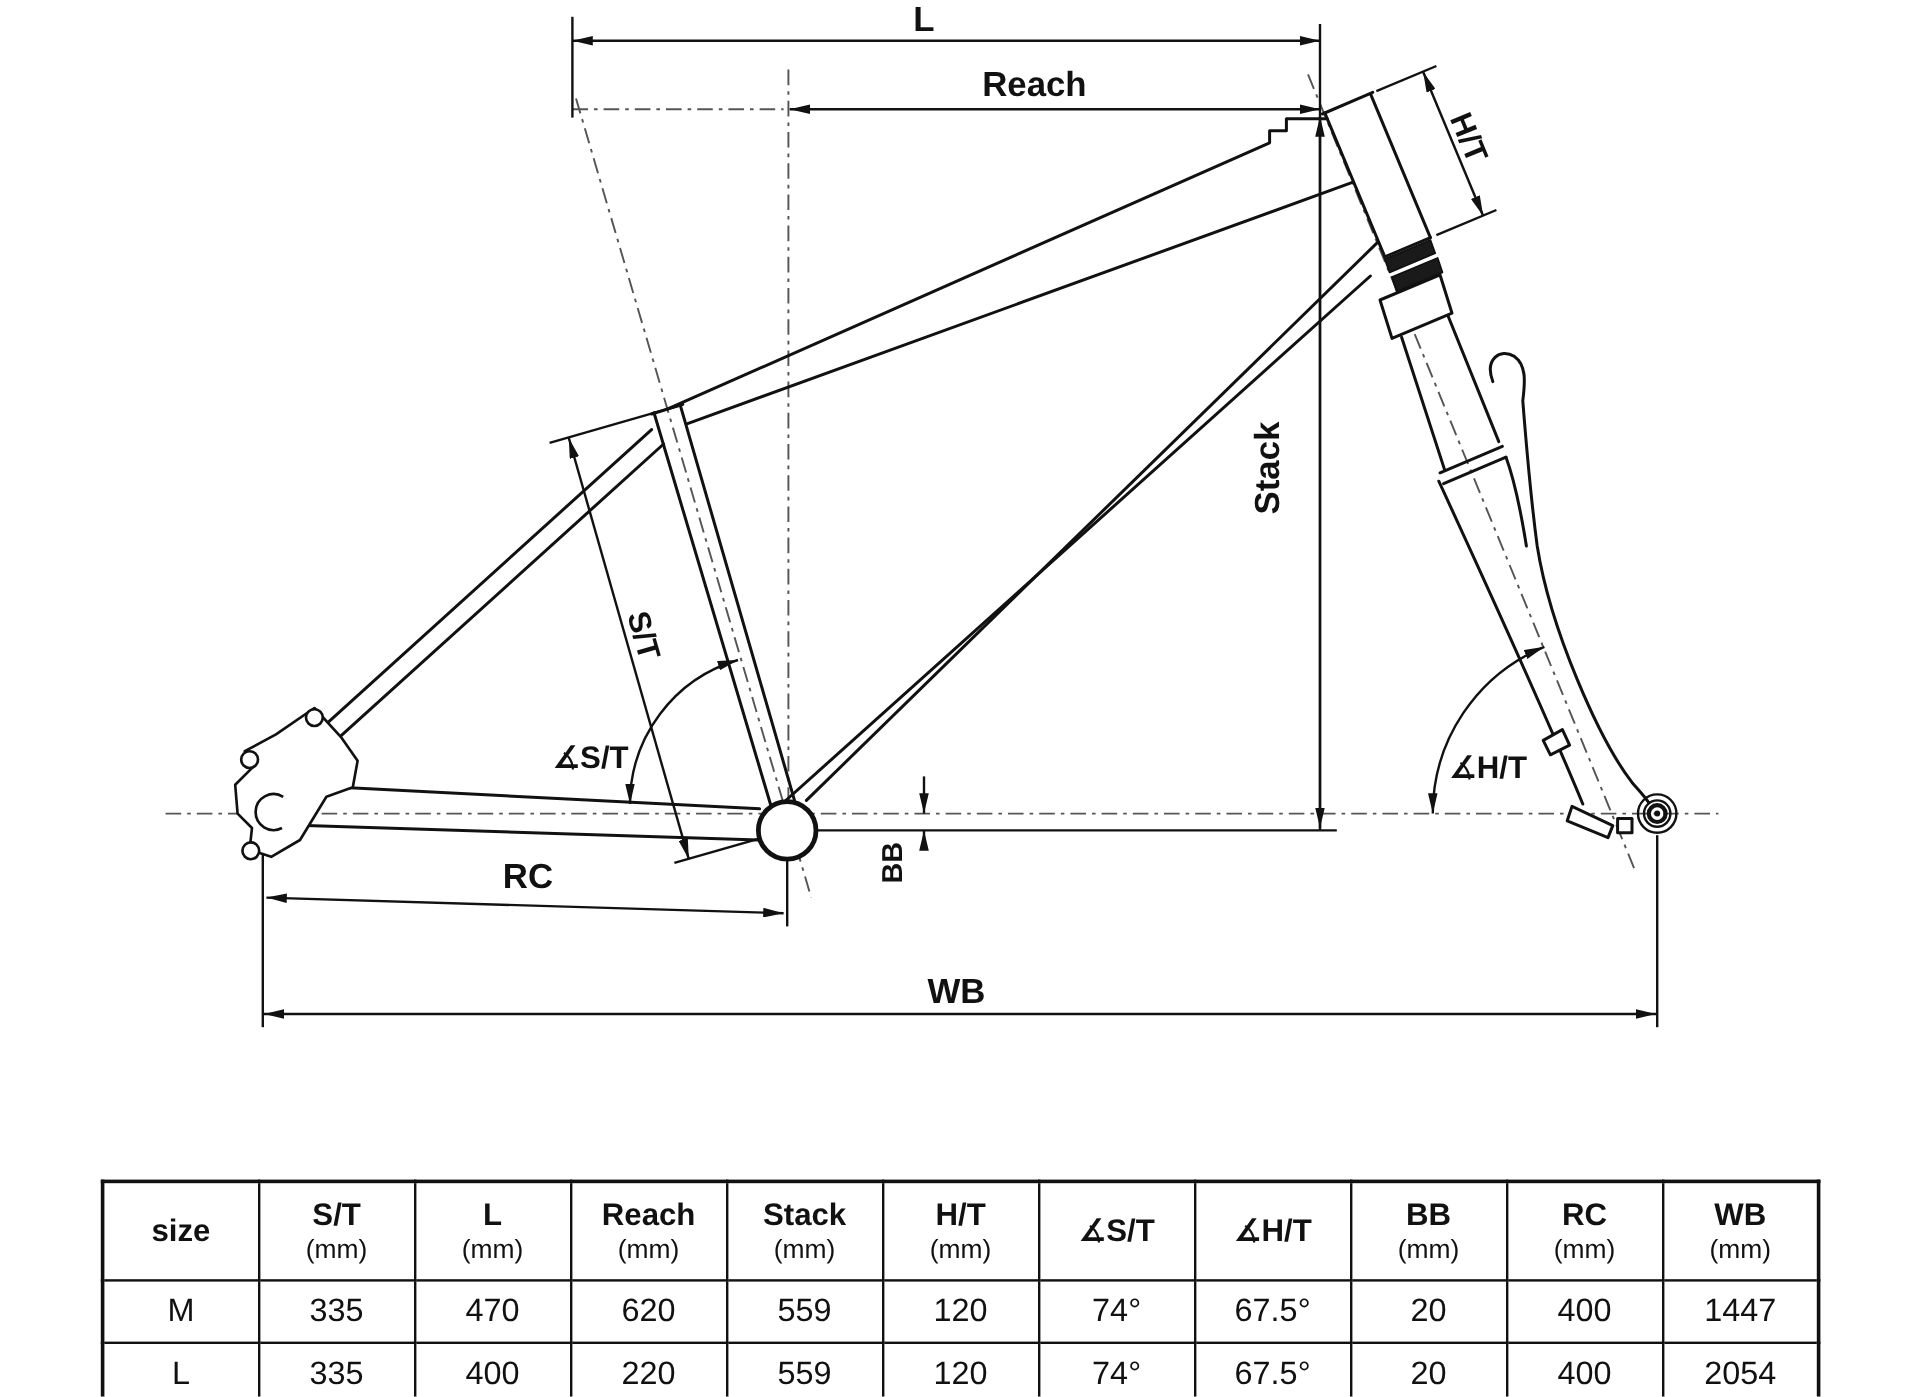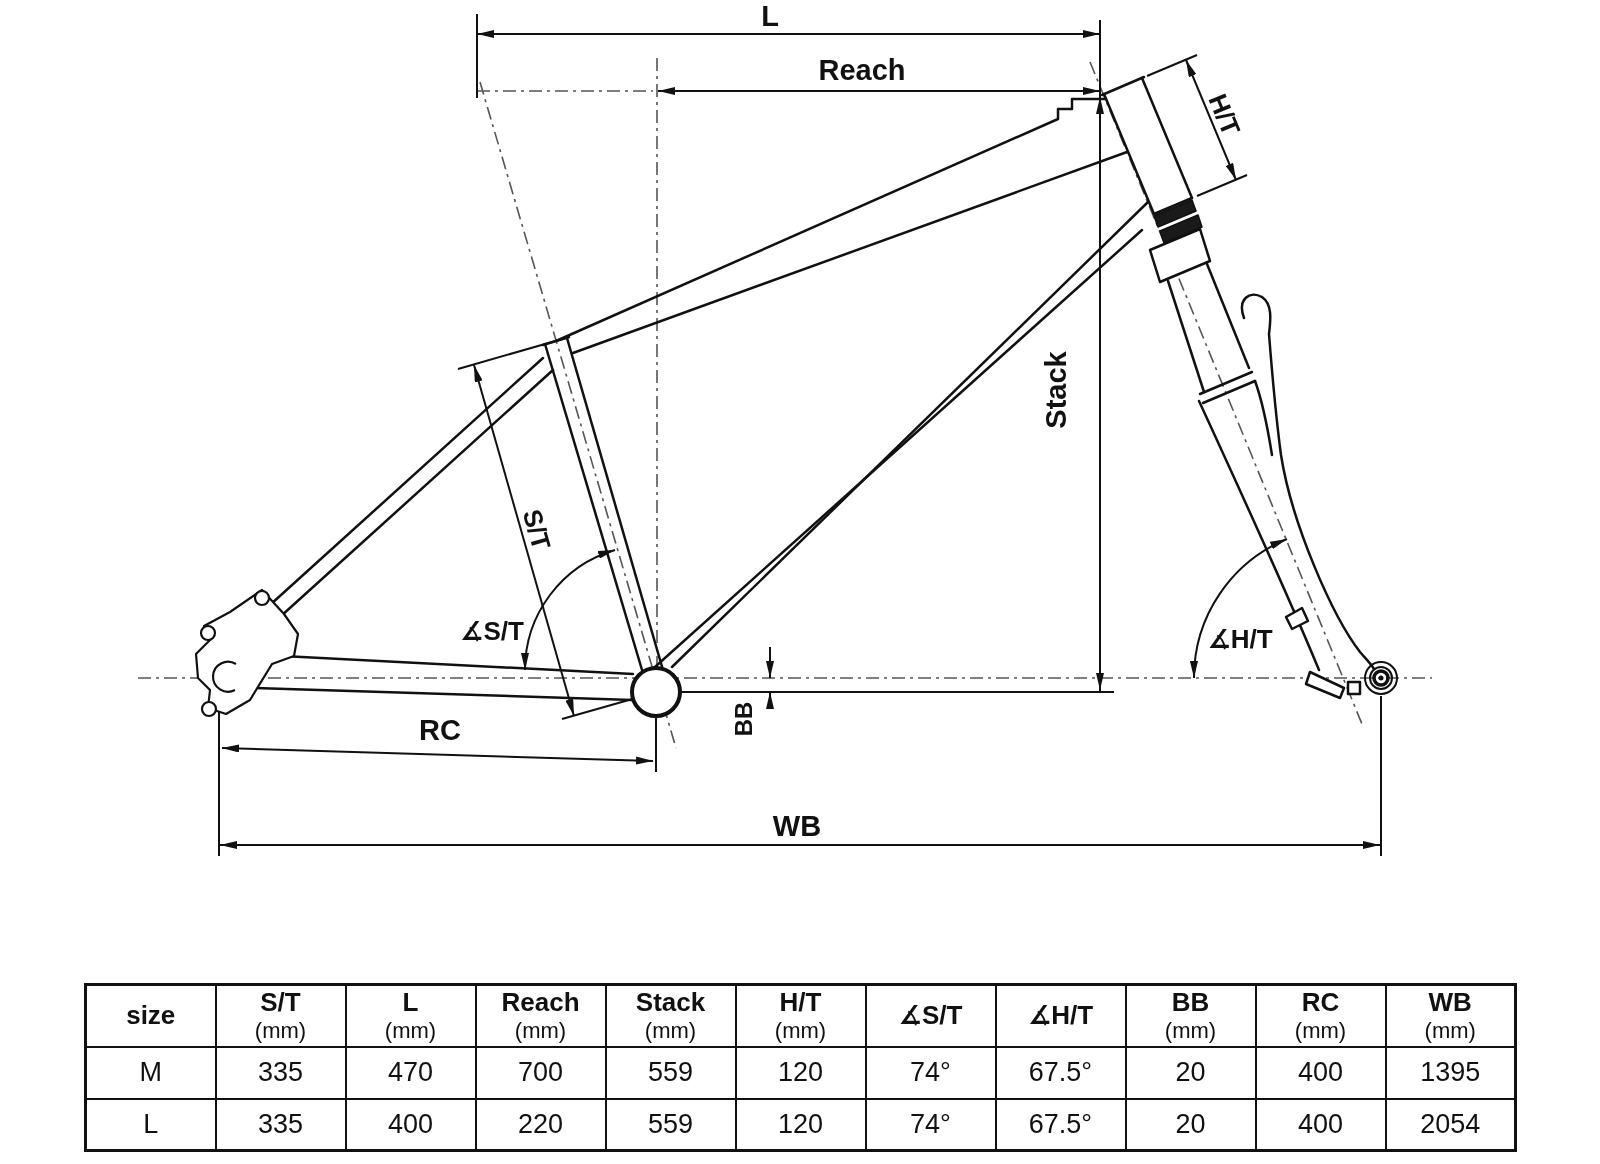--- a/index.html
+++ b/index.html
@@ -10,21 +10,21 @@
   .dim-label{font-size:29px;}
   .dim-label-sm{font-size:26px;}
 
   
   #geo-table{position:absolute;left:84px;top:983px;border-collapse:collapse;table-layout:fixed;
              width:1432px;background:#fff;}
   #geo-table th,#geo-table td{border:2.5px solid #111;text-align:center;vertical-align:middle;
              padding:0;color:#111;overflow:hidden;}
   #geo-table{border:3px solid #111;}
   #geo-table col{width:130px;}
-  #geo-table thead tr{height:62px;}
+  #geo-table thead tr{height:82px;}
   #geo-table tbody tr{height:52px;}
   .hdr-main{font-size:26px;font-weight:bold;line-height:1.1;}
   .hdr-sub{font-size:22px;font-weight:normal;line-height:1.1;margin-top:2px;text-align:center;}
   #geo-table tbody td{font-size:27px;font-weight:normal;}
 </style>
 </head>
 <body>
 
 <div id="canvas">
 
@@ -198,28 +198,28 @@
         <div class="hdr-main">WB</div>
         <div class="hdr-sub">(mm)</div>
           </th>
     </tr>
   </thead>
   <tbody>
     <tr>
       <td>M</td>
       <td>335</td>
       <td>470</td>
-      <td>700</td>
+      <td>620</td>
       <td>559</td>
       <td>120</td>
       <td>74°</td>
       <td>67.5°</td>
       <td>20</td>
       <td>400</td>
-      <td>1395</td>
+      <td>1447</td>
     </tr>
     <tr>
       <td>L</td>
       <td>335</td>
       <td>400</td>
       <td>220</td>
       <td>559</td>
       <td>120</td>
       <td>74°</td>
       <td>67.5°</td>

